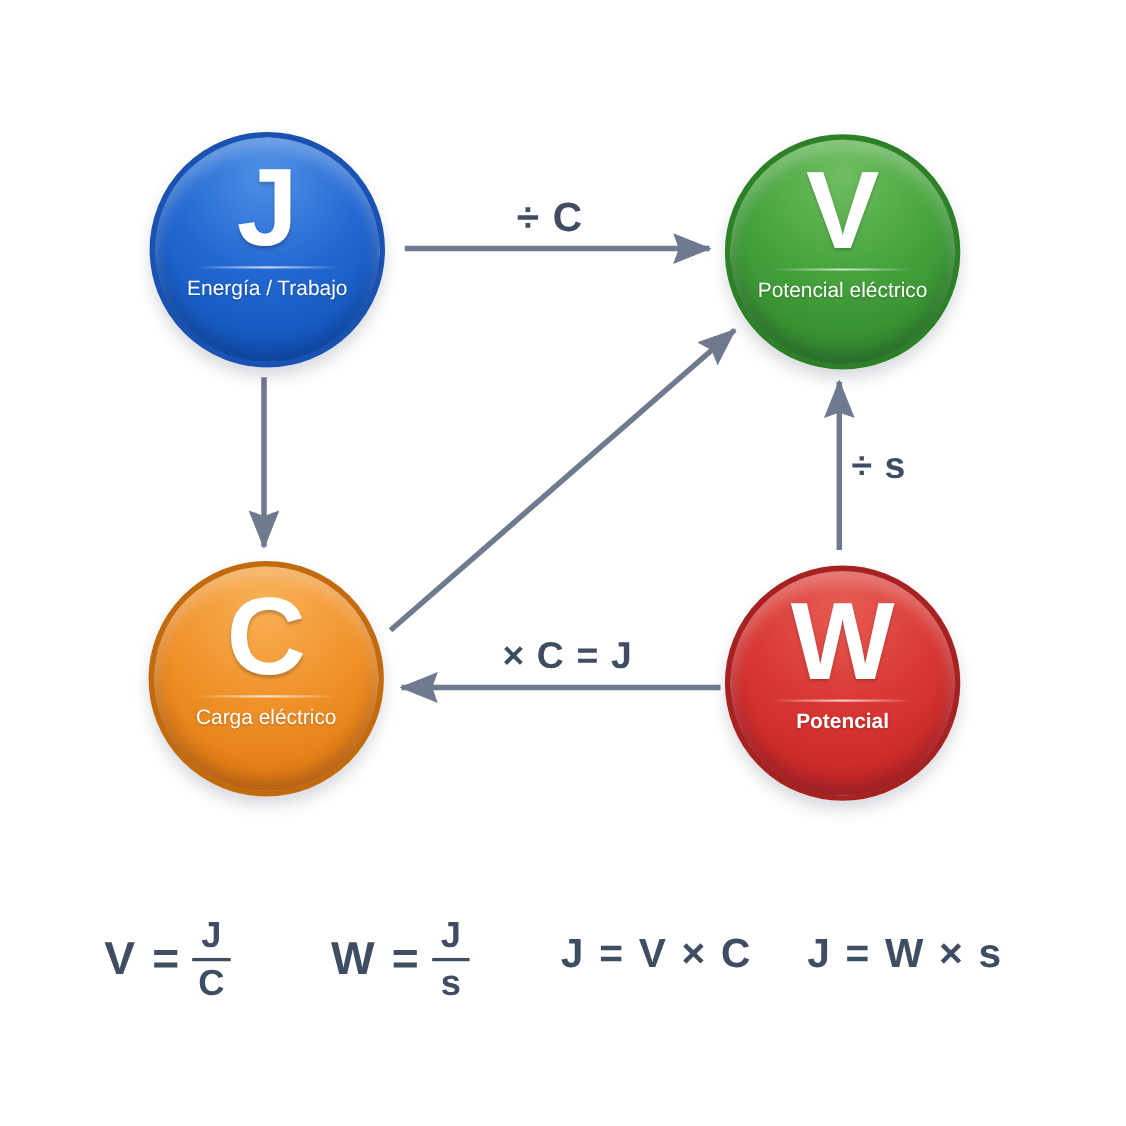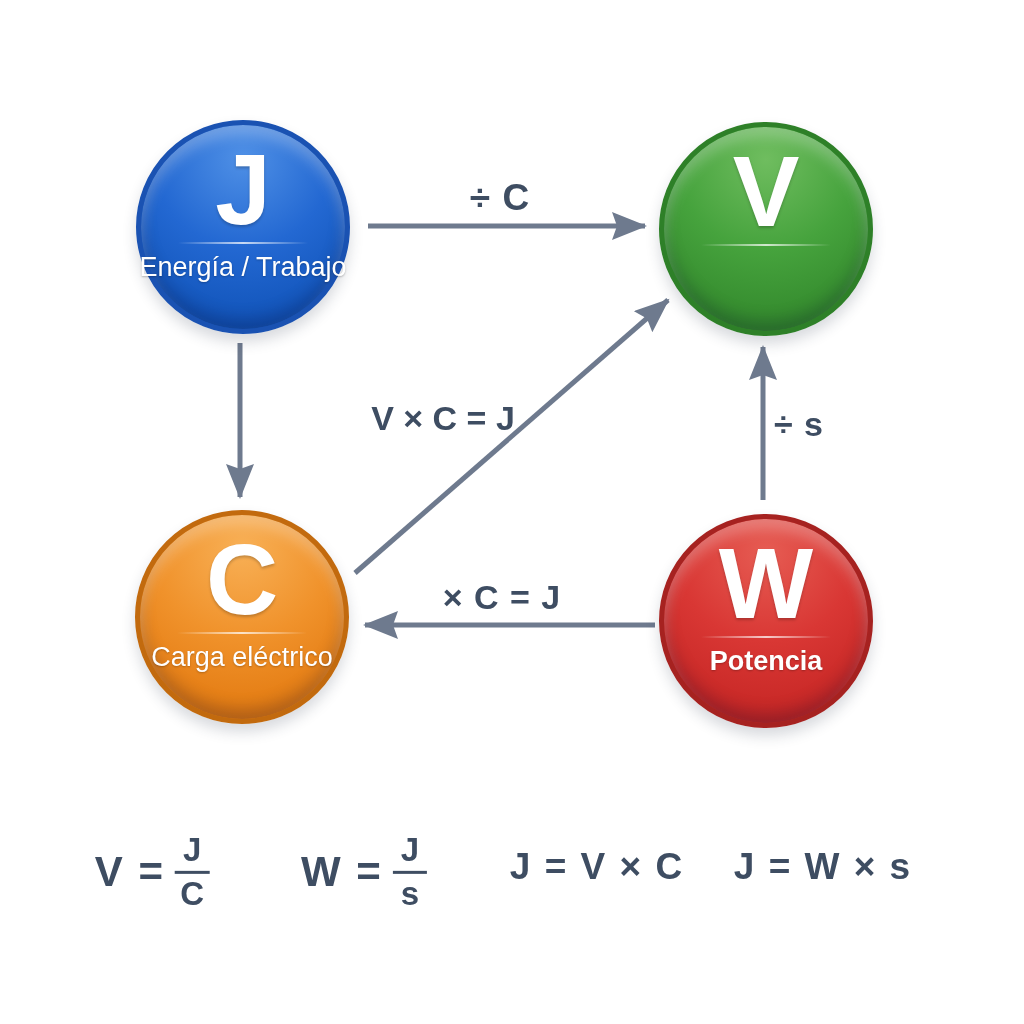--- a/index.html
+++ b/index.html
@@ -19,42 +19,42 @@
   .node-letter{
     font-size:100px;font-weight:700;line-height:1;height:96px;margin-top:16px;
     display:flex;align-items:center;justify-content:center;
     text-shadow:0 2px 3px rgba(0,0,0,0.22);
   }
   .node-divider{
     width:64%;height:2px;margin-top:5px;border-radius:1px;
     background:linear-gradient(90deg,rgba(255,255,255,0) 0%,rgba(255,255,255,0.75) 50%,rgba(255,255,255,0) 100%);
   }
   .node-label{
-    margin-top:8px;font-size:27px;font-weight:400;white-space:nowrap;
+    margin-top:8px;font-size:19px;font-weight:400;white-space:nowrap;
     text-shadow:0 1px 2px rgba(0,0,0,0.25);
   }
   .node-j{left:136px;top:120px;border:5px solid #1a52b2;
     background:radial-gradient(circle at 50% 16%,#4f90e6 0%,#2368d2 45%,#1457bd 78%,#0f4ba9 100%);}
   .node-v{left:659px;top:122px;border:5px solid #2e8028;
     background:radial-gradient(circle at 50% 16%,#6fbd5f 0%,#46a33d 45%,#368d2f 78%,#2c7d26 100%);}
   .node-c{left:135px;top:510px;border:5px solid #c26a0e;
     background:radial-gradient(circle at 50% 16%,#f8b056 0%,#f0922b 45%,#e57e15 78%,#d9700e 100%);}
   .node-w{left:659px;top:514px;border:5px solid #a62220;
     background:radial-gradient(circle at 50% 16%,#e65c53 0%,#d93734 45%,#c92927 78%,#b42321 100%);}
   .node-w .node-label{font-weight:700;}
 
   
   .alabel{
     position:absolute;transform:translate(-50%,-50%);
     color:#3e4d62;font-weight:700;font-size:34px;letter-spacing:1px;white-space:nowrap;
   }
   .alabel-divc{left:500px;top:198px;font-size:37px;}
   .alabel-vcj{left:443px;top:418px;letter-spacing:0;}
   .alabel-divs{left:799px;top:424px;}
-  .alabel-xcj{left:502px;top:597px;}
+  .alabel-xcj{left:516px;top:597px;}
 
   
   .formula{
     position:absolute;transform:translate(-50%,-50%);
     display:flex;align-items:center;gap:10px;color:#3e4d62;font-weight:700;white-space:nowrap;
   }
   .f-lhs{font-size:42px;letter-spacing:2px;}
   .f-text{font-size:37px;letter-spacing:2px;}
   .fraction{display:inline-flex;flex-direction:column;align-items:center;line-height:1.05;}
   .fraction .num{font-size:33px;padding:0 8px 3px 8px;border-bottom:3px solid #3e4d62;}
@@ -84,36 +84,36 @@
 
   <div class="node node-j">
     <div class="node-letter">J</div>
     <div class="node-divider"></div>
     <div class="node-label">Energía / Trabajo</div>
   </div>
 
   <div class="node node-v">
     <div class="node-letter">V</div>
     <div class="node-divider"></div>
+    <div class="node-label">Potencial eléctrico</div>
   </div>
 
   <div class="node node-c">
     <div class="node-letter">C</div>
     <div class="node-divider"></div>
     <div class="node-label">Carga eléctrico</div>
   </div>
 
   <div class="node node-w">
     <div class="node-letter">W</div>
     <div class="node-divider"></div>
-    <div class="node-label">Potencia</div>
+    <div class="node-label">Potencial</div>
   </div>
 
   <div class="alabel alabel-divc">÷ C</div>
-  <div class="alabel alabel-vcj">V × C = J</div>
   <div class="alabel alabel-divs">÷ s</div>
   <div class="alabel alabel-xcj">× C = J</div>
 
   <div class="formula formula-1">
     <span class="f-lhs">V =</span>
     <span class="fraction">
       <span class="num">J</span>
       <span class="den">C</span>
     </span>
   </div>

